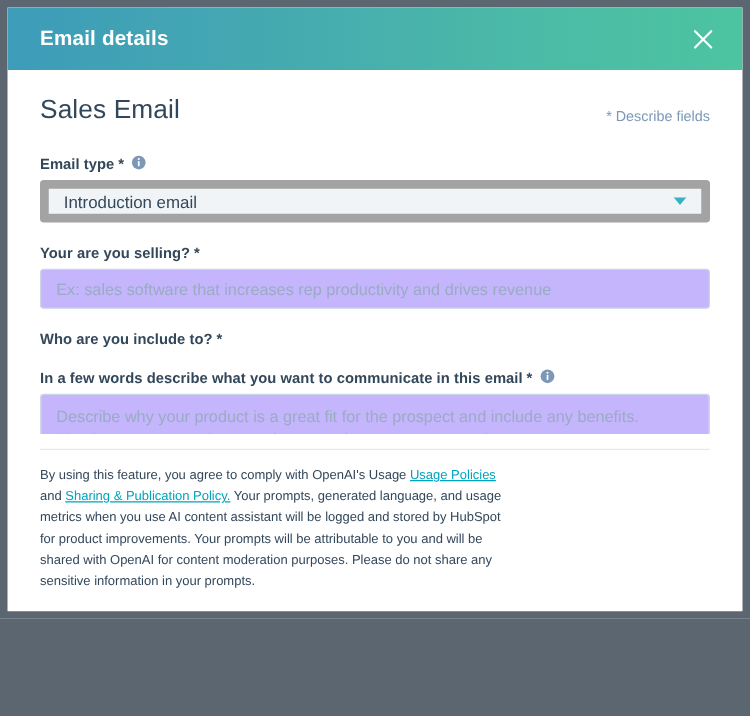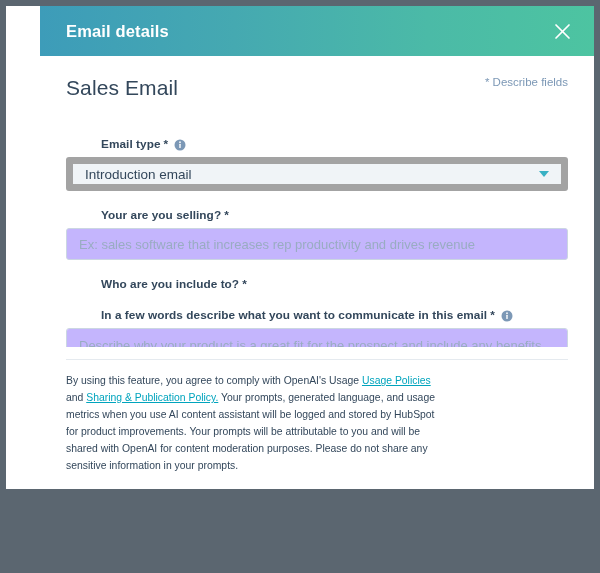--- a/index.html
+++ b/index.html
@@ -15,21 +15,20 @@
   #modal {
     position: absolute;
     left: 0; top: 0;
     width: 600px;
     height: 495px;
     border: 6px solid #5b6670;
     background: #ffffff;
     display: flex;
     flex-direction: column;
     overflow: hidden;
-    padding-left: 34px;
   }
 
   
   #modal-header {
     height: 50px;
     flex: 0 0 50px;
     background: linear-gradient(90deg, #3d9cb9 0%, #45a9b1 35%, #4bbaa7 70%, #4dc4a1 100%);
     display: flex;
     align-items: center;
     justify-content: space-between;
@@ -54,49 +53,48 @@
   
   #modal-body {
     flex: 1 1 auto;
     padding: 20px 26px 0 26px;
     position: relative;
     overflow: hidden;
   }
 
   .title-row {
     display: flex;
-    align-items: flex-start;
+    align-items: flex-end;
     justify-content: space-between;
-    margin-bottom: 37px;
+    margin-bottom: 24px;
   }
 
   #page-title {
     font-size: 21px;
     color: #33475b;
     font-weight: normal;
     letter-spacing: 0.1px;
   }
 
   #required-note {
     font-size: 11.5px;
     color: #7c98b6;
   }
 
   
   .field { margin-bottom: 17px; }
 
   .field-label {
     display: flex;
-    align-items: flex-end;
+    align-items: flex-start;
     font-size: 11.8px;
     font-weight: bold;
     color: #33475b;
     margin-bottom: 6px;
     letter-spacing: 0.05px;
-    margin-left: 35px;
   }
   .field-label .req { margin-left: 3px; font-weight: bold; }
 
   .info-icon {
     display: inline-flex;
     margin-left: 6px;
     cursor: pointer;
     position: relative;
     top: 0px;
   }

